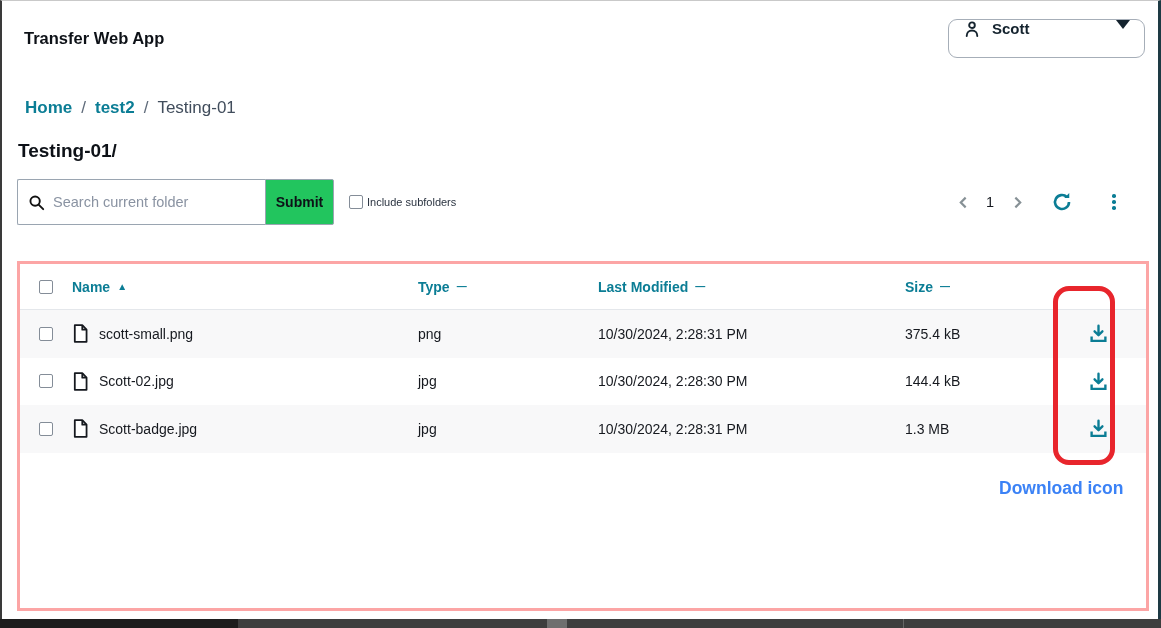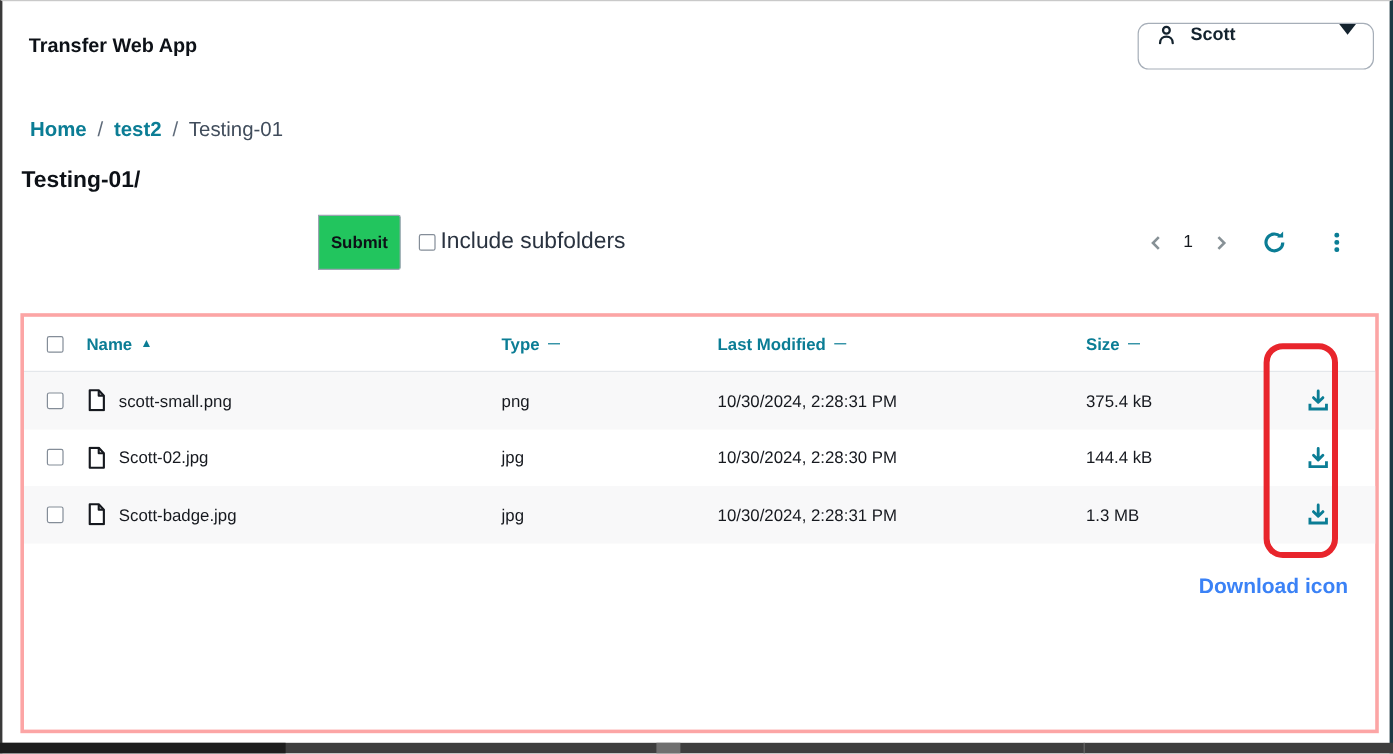--- a/index.html
+++ b/index.html
@@ -38,21 +38,21 @@
   }
   .search-input { border:none; outline:none; font-size:14.5px; width:190px; margin-left:8px; color:#16191f; font-family:"Liberation Sans",sans-serif; background:transparent; }
   .search-input::placeholder { color:#8a93a2; }
   .submit-btn {
     position:absolute; left:263px; top:178px; width:69px; height:46px;
     background:#22c55e; border:1px solid #9aa5b1; border-radius:0 2px 2px 0;
     font-size:14px; font-weight:bold; color:#0d1117; cursor:pointer; font-family:"Liberation Sans",sans-serif;
   }
   .subfolders { position:absolute; left:347px; top:178px; height:46px; display:flex; align-items:center; cursor:pointer; }
   .checkbox { width:14px; height:14px; border:1.5px solid #848d98; border-radius:2px; background:#fff; display:inline-block; }
-  .subfolders .cb-label { font-size:19px; color:#2a3340; margin-left:4px; }
+  .subfolders .cb-label { font-size:11px; color:#2a3340; margin-left:4px; }
 
   .toolbar-right { position:absolute; left:948px; top:186px; width:190px; height:30px; display:flex; align-items:center; }
   .page-btn { width:26px; height:28px; display:flex; align-items:center; justify-content:center; background:none; border:none; cursor:pointer; }
   .page-num { width:28px; text-align:center; font-size:14.5px; color:#16191f; }
   .refresh-btn, .kebab-btn { background:none; border:none; cursor:pointer; display:flex; align-items:center; justify-content:center; width:30px; height:28px; }
   .refresh-btn { margin-left:17px; }
   .kebab-btn { margin-left:22px; flex-direction:column; gap:2.5px; }
   .kebab-btn i { width:3.5px; height:3.5px; border-radius:50%; background:#0b7d95; }
 
   
@@ -108,20 +108,29 @@
   <nav class="breadcrumb">
     <a class="crumb-link">Home</a>
     <span class="crumb-sep">/</span>
     <a class="crumb-link">test2</a>
     <span class="crumb-sep">/</span>
     <span class="crumb-current">Testing-01</span>
   </nav>
 
   <div class="page-title">Testing-01/</div>
 
+  <div class="search-box">
+    <span>
+      <svg width="17" height="17" viewBox="0 0 16 16" fill="none" stroke="#111" stroke-width="1.8">
+        <circle cx="6.7" cy="6.7" r="4.4"></circle>
+        <path d="M10.2 10.2L14.3 14.3" stroke-linecap="round"></path>
+      </svg>
+    </span>
+    <input class="search-input" type="text" placeholder="Search current folder" style="">
+  </div>
   <button class="submit-btn">Submit</button>
 
   <label class="subfolders">
     <span class="checkbox"></span>
     <span class="cb-label">Include subfolders</span>
   </label>
 
   <div class="toolbar-right">
     <button class="page-btn">
       <svg width="13" height="13" viewBox="0 0 12 12" fill="none" stroke="#879196" stroke-width="2">

